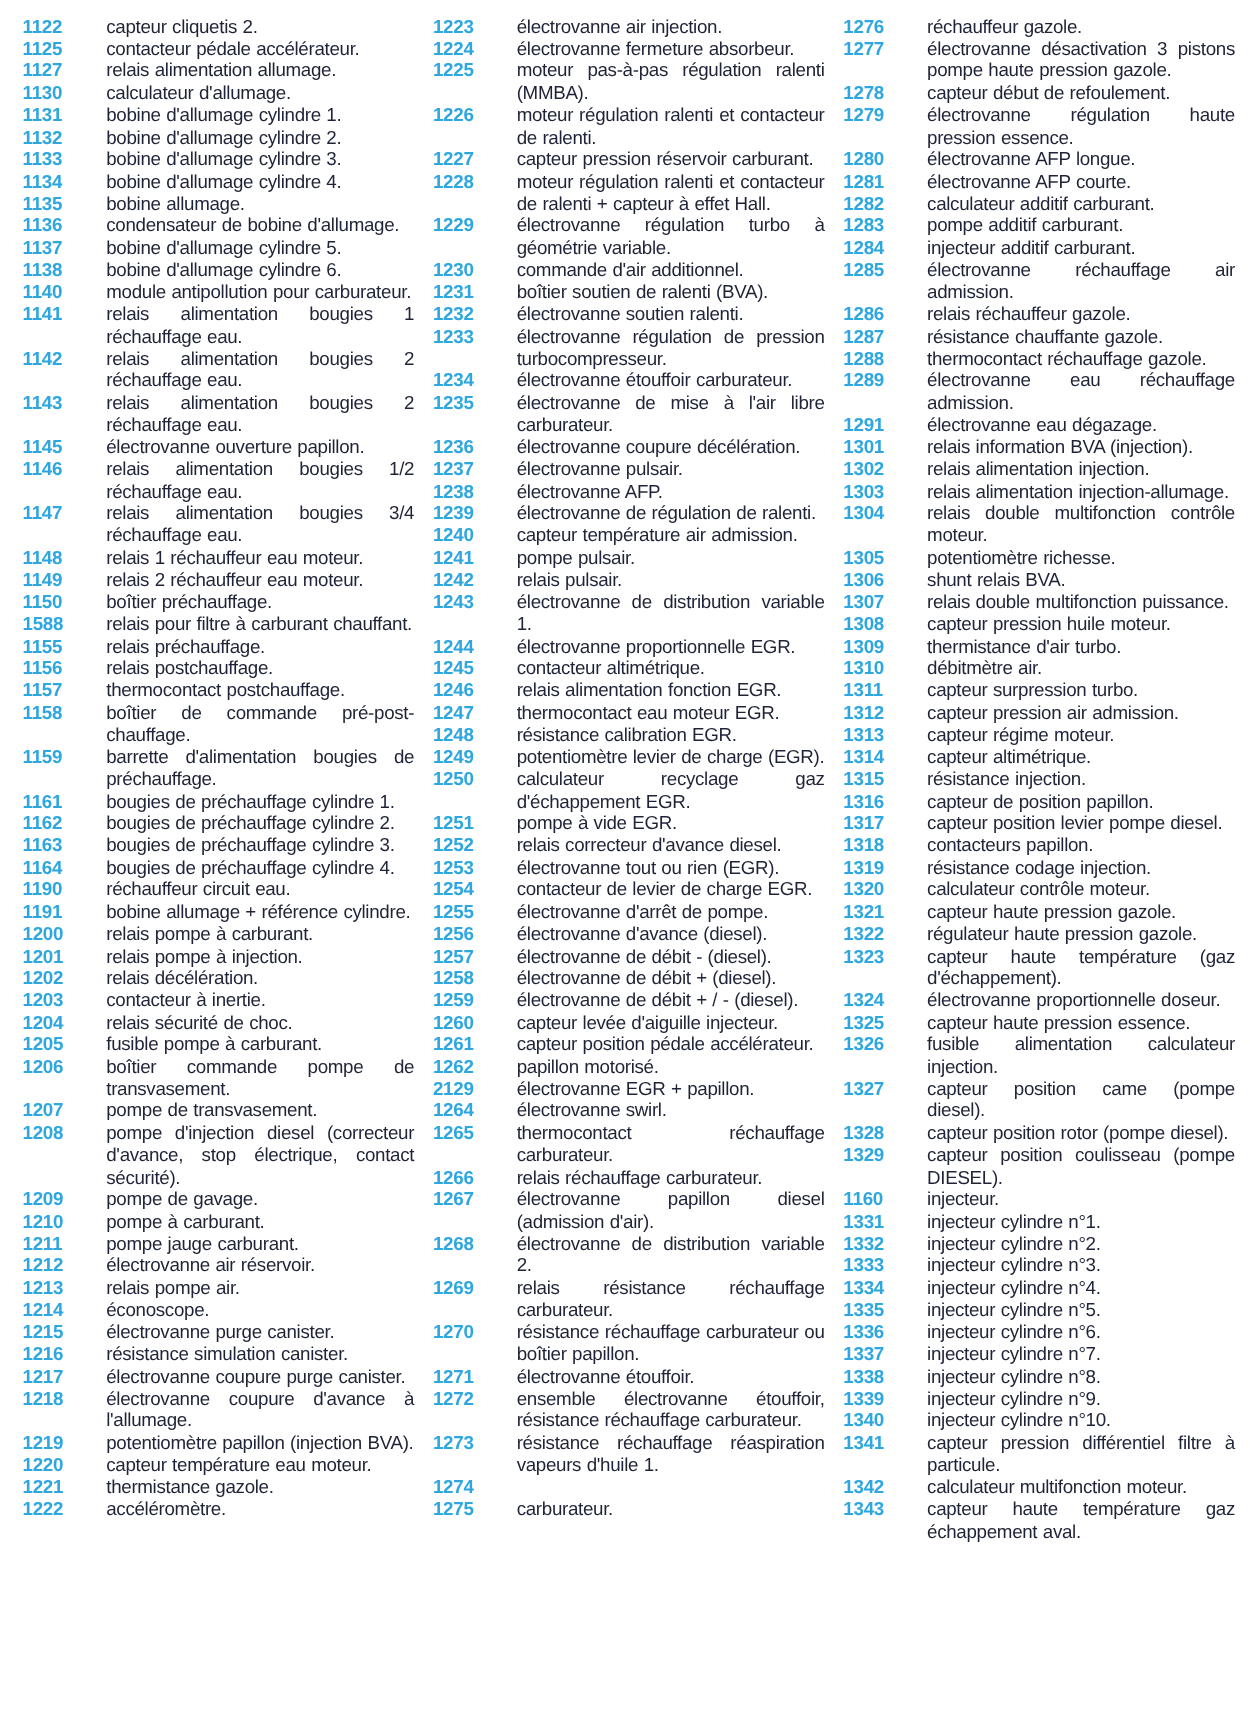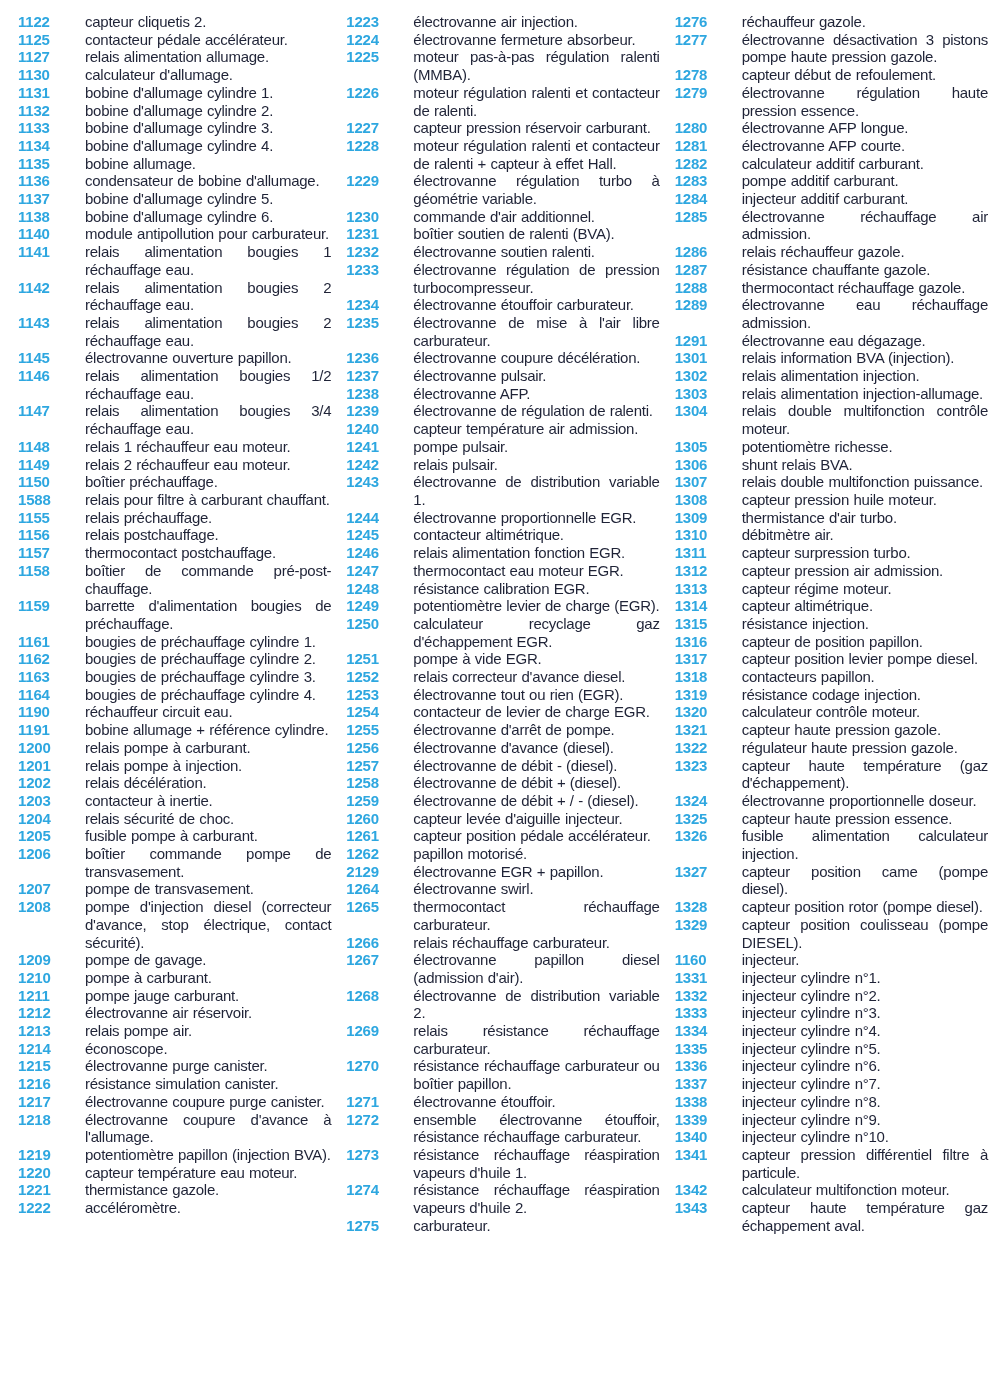--- a/index.html
+++ b/index.html
@@ -481,21 +481,20 @@
       <div class="row">
     <span class="code">1272</span>
     <span class="desc">ensemble électrovanne étouffoir, résistance réchauffage carburateur.</span>
   </div>
       <div class="row">
     <span class="code">1273</span>
     <span class="desc">résistance réchauffage réaspiration vapeurs d'huile 1.</span>
   </div>
       <div class="row">
     <span class="code">1274</span>
-    <span class="desc">résistance réchauffage réaspiration vapeurs d'huile 2.</span>
   </div>
       <div class="row">
     <span class="code">1275</span>
     <span class="desc">carburateur.</span>
   </div>
     </div>
   <div class="col">
       <div class="row">
     <span class="code">1276</span>
     <span class="desc">réchauffeur gazole.</span>

